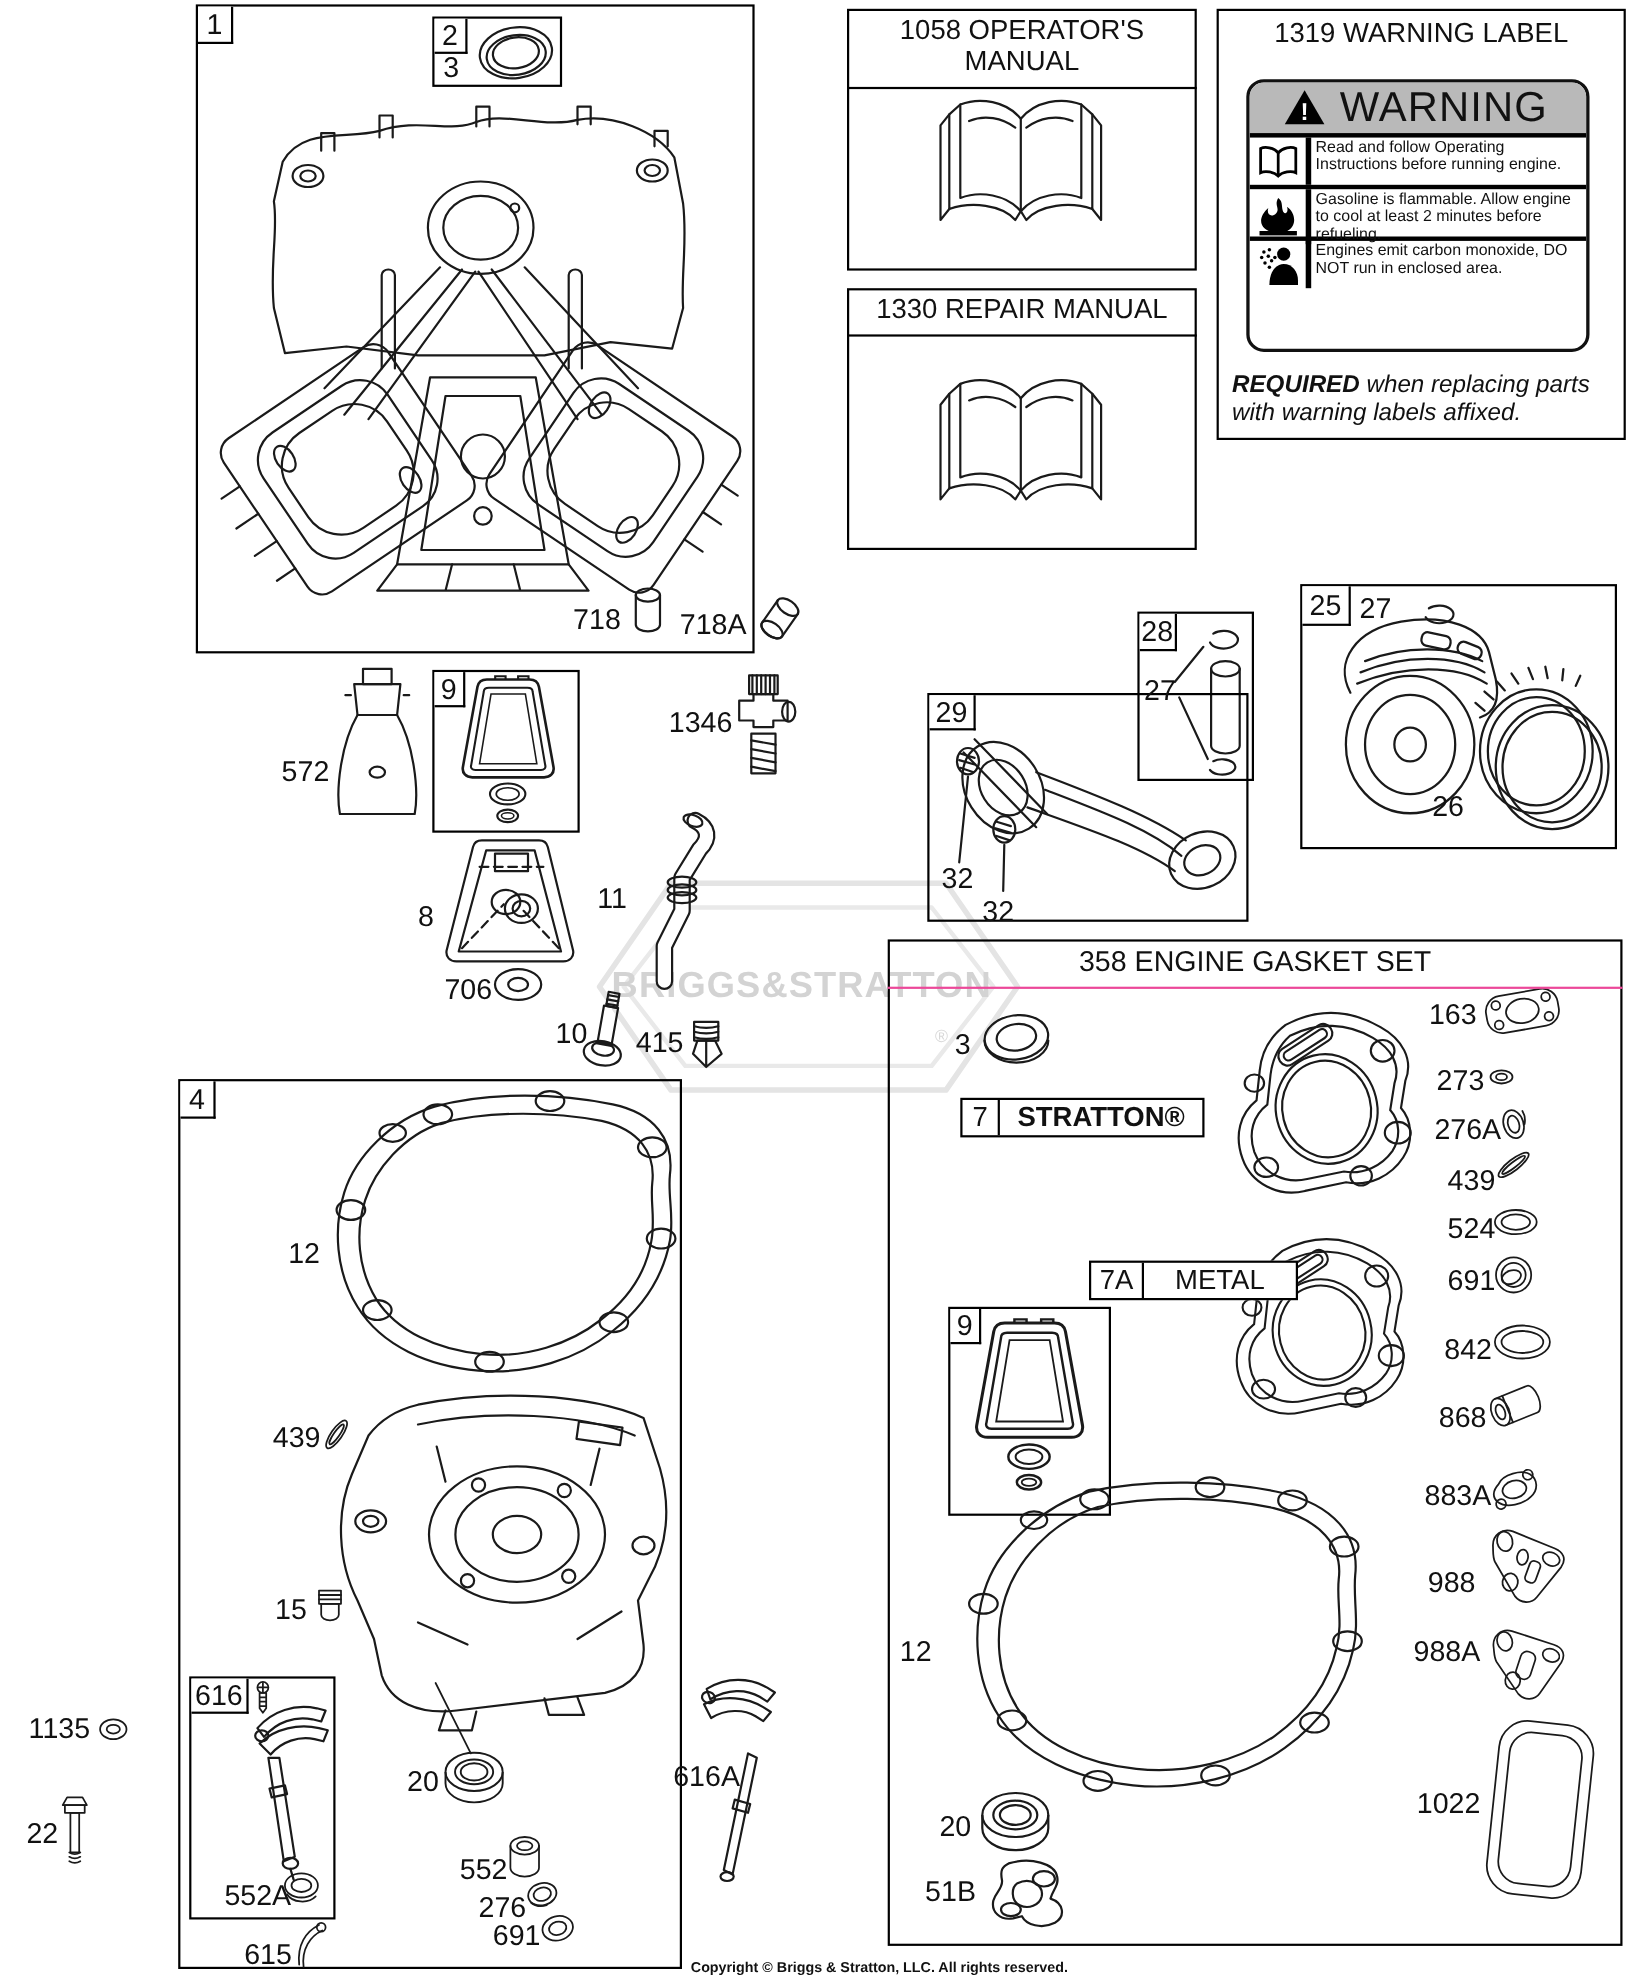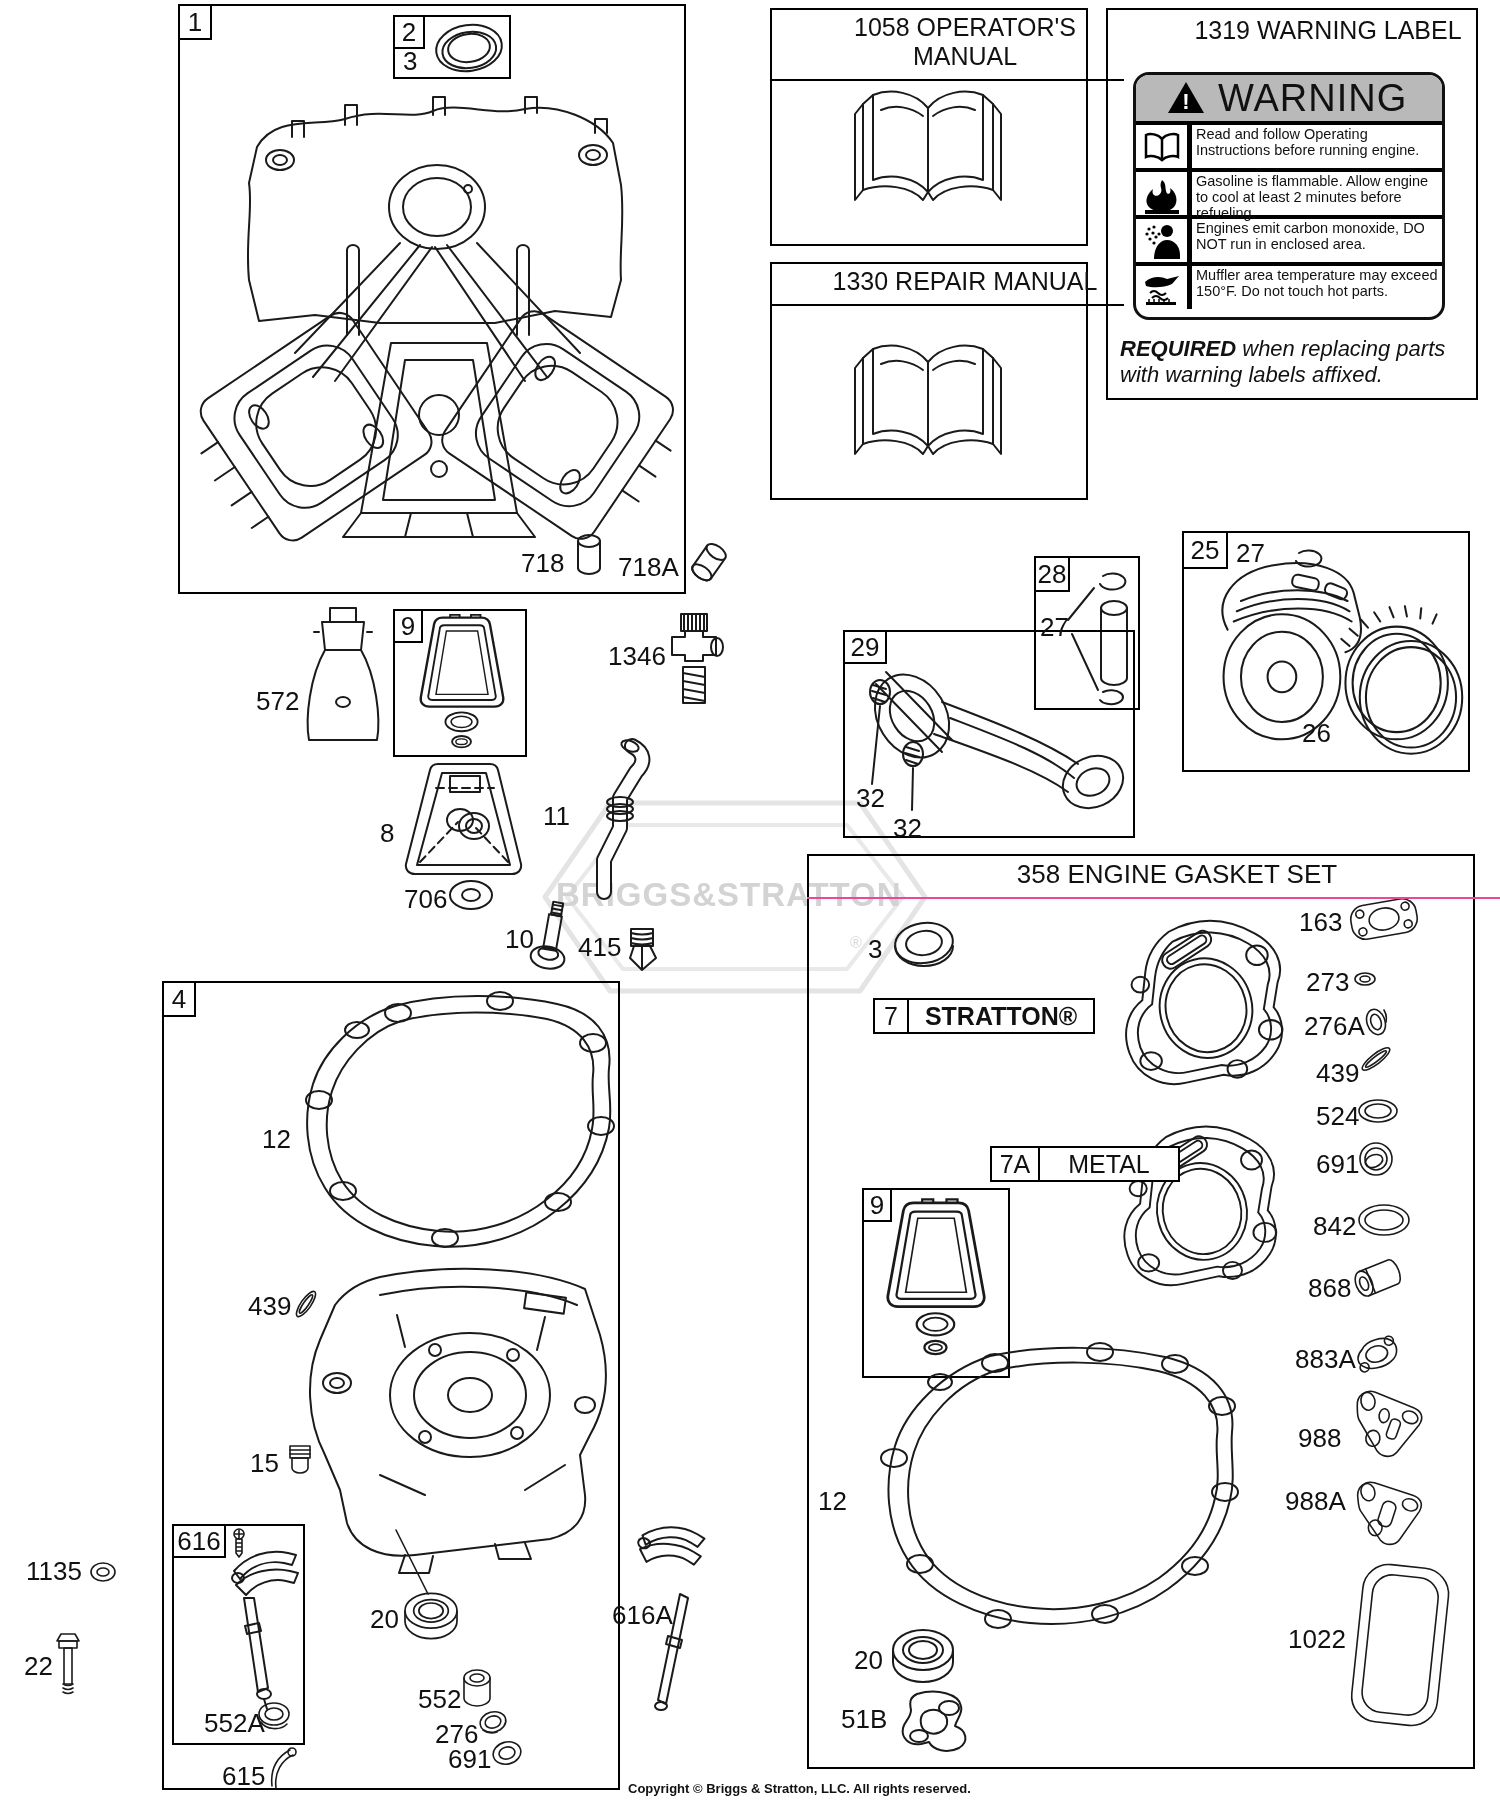--- a/index.html
+++ b/index.html
@@ -2,21 +2,21 @@
 <html><head>
 <meta charset="utf-8">
 <style>
   html,body{margin:0;padding:0;background:#fff;}
   #canvas{position:relative;width:1500px;height:1800px;background:#fff;overflow:hidden;
           font-family:"Liberation Sans", sans-serif;color:#111;}
   .box{position:absolute;border:2px solid #000;background:transparent;box-sizing:border-box;z-index:2;}
   .nb{position:absolute;border-right:2px solid #000;border-bottom:2px solid #000;background:#fff;
       display:flex;align-items:center;justify-content:center;font-size:26px;box-sizing:border-box;z-index:3;}
   .pl{position:absolute;font-size:26px;white-space:nowrap;z-index:3;}
-  .title{position:absolute;text-align:center;font-size:25px;z-index:3;padding-left:36px;}
+  .title{position:absolute;text-align:center;font-size:25px;z-index:3;}
   .art{position:absolute;z-index:2;overflow:visible;}
   .art path,.art ellipse,.art circle,.art line,.art rect,.art polygon,.art polyline
       {stroke:#1a1a1a;fill:none;stroke-width:2px;stroke-linejoin:round;stroke-linecap:round;}
   .thin path,.thin ellipse,.thin circle,.thin line,.thin rect{stroke-width:1.6px;}
   
   #warnlabel{position:absolute;left:1133px;top:72px;width:312px;height:248px;border:3px solid #111;
              border-radius:16px;overflow:hidden;background:#fff;z-index:3;box-sizing:border-box;}
   #warnhead{height:50px;background:#b9b9b9;border-bottom:4px solid #000;display:flex;align-items:center;gap:12px;padding-left:30px;box-sizing:border-box;}
   #warnhead .wtxt{font-size:38px;font-weight:400;letter-spacing:1px;}
   .wrow{display:grid;grid-template-columns:56px 1fr;border-bottom:4px solid #000;height:43px;}
@@ -166,31 +166,20 @@
         <circle cx="5" cy="11" r="1.6" style="fill:#000"></circle>
             <circle cx="11" cy="10" r="1.6" style="fill:#000"></circle>
         <circle cx="8" cy="16" r="1.6" style="fill:#000"></circle>
             <circle cx="14" cy="14" r="1.6" style="fill:#000"></circle>
         <circle cx="12" cy="20" r="1.6" style="fill:#000"></circle>
             <circle cx="17" cy="11" r="1.6" style="fill:#000"></circle>
       </svg>
         </div>
       <div class="wtext">Engines emit carbon monoxide, DO NOT run in enclosed area.</div>
     </div>
-    <div class="wrow">
-      <div class="wicon">
-          <svg width="40" height="36" viewBox="0 0 40 36">
-        <path d="M3,12 C9,6 19,6 25,9 L37,6 L30,14 C22,18 10,18 4,16 Z" style="fill:#000;stroke:none"></path>
-        <path d="M8,23 q4,-4 8,0 q4,4 8,0 M10,28 q4,-4 8,0 q4,4 8,0" style="fill:none;stroke:#000;stroke-width:2"></path>
-        <rect x="4" y="32" width="30" height="3" style="fill:#000;stroke:none"></rect>
-        <path d="M7,32 v-3 M12,32 v-3 M17,32 v-3 M22,32 v-3 M27,32 v-3" style="stroke:#000;stroke-width:1.5"></path>
-      </svg>
-        </div>
-      <div class="wtext">Muffler area temperature may exceed 150°F.  Do not touch hot parts.</div>
-    </div>
   </div>
   <div id="required">
     <b>REQUIRED</b><span> when replacing parts with warning labels affixed.</span>
   </div>
 
   <div class="pl" style="left:256px;top:686px;">572</div>
   <svg class="art" style="left:298px;top:606px;" width="90" height="142" viewBox="0 0 90 142">
     <rect x="32" y="2" width="26" height="14"></rect>
     <path d="M24,16 h42 l-3,28 h-36 z"></path>
     <path d="M27,44 C12,70 7,112 11,134 H79 C83,112 78,70 63,44 Z"></path>

